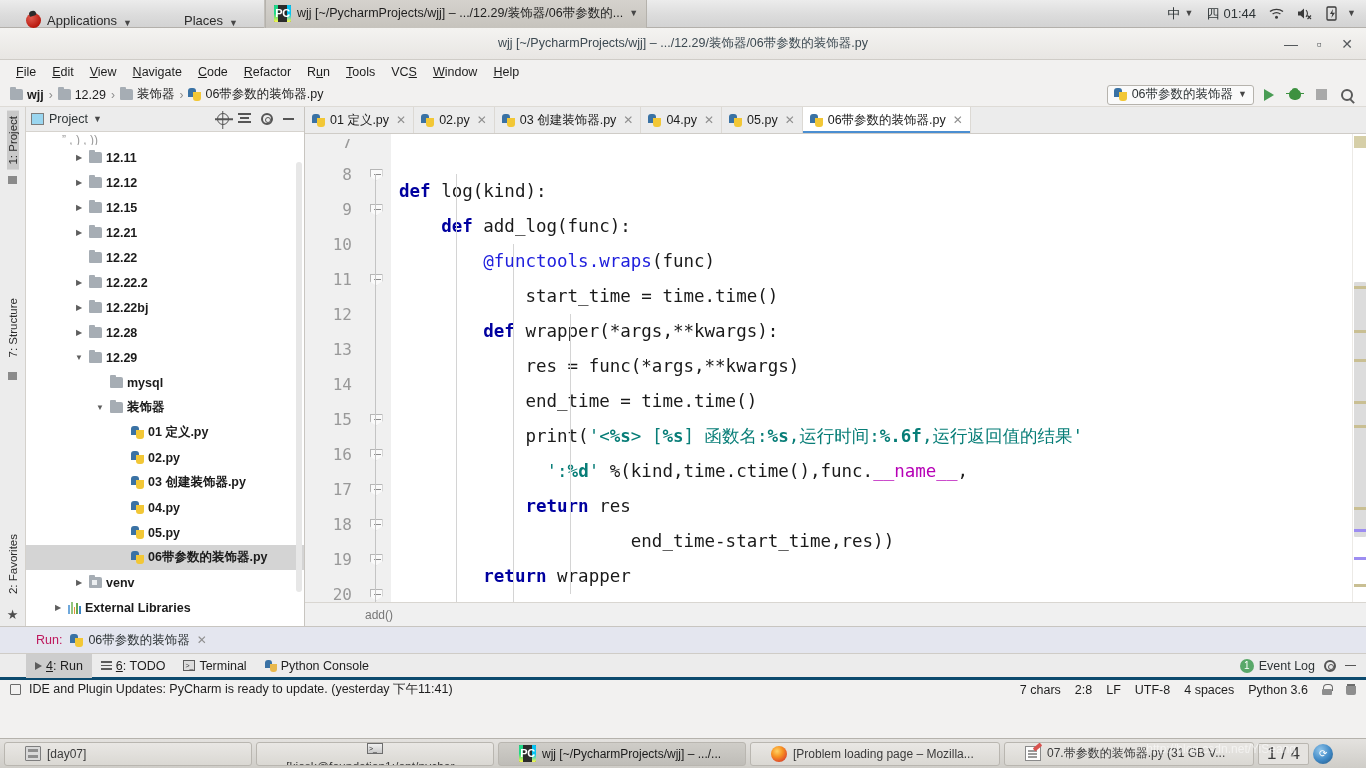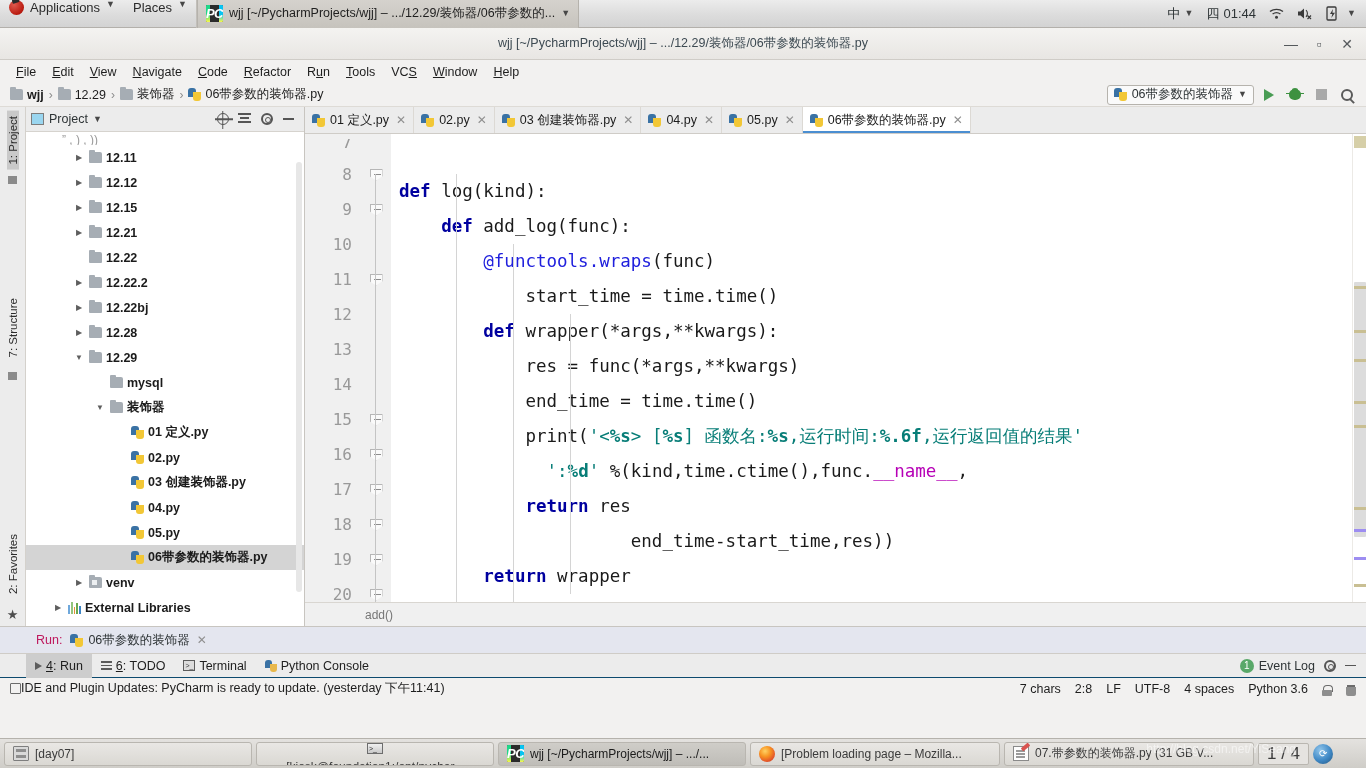--- a/index.html
+++ b/index.html
@@ -13,35 +13,35 @@
   }
   .root { position:relative; width:1366px; height:768px; }
 
   
   .gnome-bar {
     position:absolute; top:0; left:0; width:1366px; height:28px;
     background:linear-gradient(180deg,#ececec 0%,#dcdcdc 55%,#d3d3d3 100%);
     border-bottom:1px solid #b3b0ab;
     display:flex; align-items:center;
   }
-  .gnome-item { display:flex; align-items:flex-start; gap:6px; padding:0 9px; height:28px; font-size:13px; color:#2b2b2b; }
+  .gnome-item { display:flex; align-items:flex-end; gap:6px; padding:0 26px; height:28px; font-size:13px; color:#2b2b2b; }
   .gnome-item.sep { border-right:1px solid #c2bfba; }
   .caret { font-size:9px; color:#474747; line-height:1; }
   .gn-logo { width:15px; height:15px; border-radius:50%;
      background:radial-gradient(circle at 34% 32%, #e05a4e 0%, #b8180d 72%, #6c0e07 100%); position:relative; }
   .gn-logo:after{content:"";position:absolute;left:3px;top:-2px;width:7px;height:5px;background:#2b2b2b;border-radius:50% 50% 20% 20%;transform:rotate(-18deg);}
   .win-btn {
     display:flex; align-items:center; gap:6px; height:28px; padding:0 8px;
     background:linear-gradient(180deg,#d5d2cd 0%,#c6c3bd 100%);
     border-left:1px solid #b5b2ac; border-right:1px solid #b5b2ac;
     font-size:12.5px; color:#1f1f1f; max-width:470px;
   }
   .pc-icon { width:17px; height:17px; flex:0 0 17px; position:relative; background:#2b2b2b; border-radius:1px;
      display:flex; align-items:center; justify-content:center; overflow:hidden; }
-  .pc-icon span { font-size:13px; font-weight:bold; color:#fff; letter-spacing:-0.5px; line-height:1; position:relative; z-index:2;font-style:italic;}
+  .pc-icon span { font-size:11px; font-weight:bold; color:#fff; letter-spacing:-0.5px; line-height:1; position:relative; z-index:2;}
   .pc-icon:before{content:"";position:absolute;left:0;top:0;bottom:0;width:4px;background:linear-gradient(180deg,#21d789 0%,#21d789 50%,#fcf84a 100%);}
   .pc-icon:after{content:"";position:absolute;right:0;top:0;bottom:0;width:4px;background:linear-gradient(180deg,#07c3f2 0%,#07c3f2 55%,#fcf84a 100%);}
   .win-title { white-space:nowrap; overflow:hidden; text-overflow:ellipsis; }
   .gnome-spacer { flex:1 1 auto; }
   .tray { display:flex; align-items:center; gap:3px; padding-right:10px; }
   .tray-item { display:flex; align-items:center; gap:4px; padding:0 5px; height:28px; font-size:13px; }
 
   
   .pych { position:absolute; top:28px; left:0; width:1366px; height:710px; background:#f2f1f0; }
   .title-bar {
@@ -167,36 +167,36 @@
   .termic { width:12px;height:11px;border:1px solid #5c5c5c;background:#dcdcdc;font-size:7px;color:#3a3a3a;
      display:flex;align-items:center;justify-content:center;line-height:1; }
   .pyconsole { width:12px;height:12px;position:relative; }
   .pyconsole:before{content:"";position:absolute;left:0;top:0;width:7px;height:8px;background:#3a72a4;border-radius:3px 3px 0 0;}
   .pyconsole:after{content:"";position:absolute;right:0;bottom:0;width:7px;height:8px;background:#e8b84b;border-radius:0 0 3px 3px;}
   .tw-right { margin-left:auto; display:flex; align-items:center; gap:9px; padding-right:10px; }
   .badge { display:inline-flex; align-items:center; justify-content:center; width:14px; height:14px; border-radius:50%;
      background:#59a869; color:#fff; font-size:10px; }
 
   
-  .statusbar { height:22px; background:#f2f1f0; border-top:1px solid #0c4a6e; display:flex; align-items:center;
-     padding:0 10px; font-size:12.5px; color:#1e1e1e; }
-  .sb-right { margin-left:auto; display:flex; align-items:flex-end; gap:14px; }
+  .statusbar { height:22px; background:#f2f1f0; border-top:3px solid #0c4a6e; display:flex; align-items:center;
+     padding:0 10px; font-size:12.5px; color:#1e1e1e; gap:8px; }
+  .sb-right { margin-left:auto; display:flex; align-items:center; gap:14px; }
   .lockic { width:10px;height:11px;position:relative; }
   .lockic:before{content:"";position:absolute;left:1px;top:0;width:8px;height:6px;border:1.5px solid #6b6b6b;border-bottom:none;border-radius:4px 4px 0 0;}
   .lockic:after{content:"";position:absolute;left:0;bottom:0;width:10px;height:6px;background:#8e8e8e;border-radius:1px;}
   .trashic { width:10px;height:11px;position:relative; }
   .trashic:before{content:"";position:absolute;left:0;top:2px;width:10px;height:9px;background:#8e8e8e;border-radius:0 0 2px 2px;}
   .trashic:after{content:"";position:absolute;left:1px;top:0;width:8px;height:2px;background:#6b6b6b;}
   .noteic { width:11px;height:11px;border:1.5px solid #6b6b6b;border-radius:1px; }
 
   
   .taskbar { position:absolute; left:0; bottom:0; width:1366px; height:30px;
      background:linear-gradient(180deg,#e4e2df 0%,#cfcdc8 100%); border-top:1px solid #b5b2ac;
      display:flex; align-items:center; gap:4px; padding:0 4px; }
-  .tbtn { display:flex; align-items:center; gap:6px; height:24px; padding:0 8px; font-size:12px; color:#3b3b3b;
+  .tbtn { display:flex; align-items:center; gap:6px; height:24px; padding:0 20px; font-size:12px; color:#3b3b3b;
      background:linear-gradient(180deg,#e9e7e4 0%,#dad8d3 100%); border:1px solid #b9b6b0; border-radius:3px;
      white-space:nowrap; overflow:hidden; }
   .tbtn.active { background:linear-gradient(180deg,#cfcdc8 0%,#bfbdb8 100%); color:#1b1b1b; }
   .tbtn .lbl { overflow:hidden; text-overflow:ellipsis; }
   .tb-files { width:16px;height:15px;background:#d9d9d9;border:1px solid #7e7e7e;border-radius:1px;position:relative; }
   .tb-files:before{content:"";position:absolute;left:2px;top:2px;width:10px;height:3px;background:#8e8e8e;}
   .tb-files:after{content:"";position:absolute;left:2px;top:8px;width:10px;height:3px;background:#8e8e8e;}
   .tb-term { width:16px;height:14px;background:linear-gradient(180deg,#f0f0f0,#c8c8c8);border:1px solid #6d6d6d;
      font-size:7px;color:#2b2b2b;display:flex;align-items:flex-start;justify-content:flex-start;padding:1px;line-height:1; }
   .ff-ic { width:16px;height:16px;border-radius:50%;background:radial-gradient(circle at 38% 32%,#ffd265 0%,#f79322 38%,#e4562a 70%,#a4301c 100%); }

